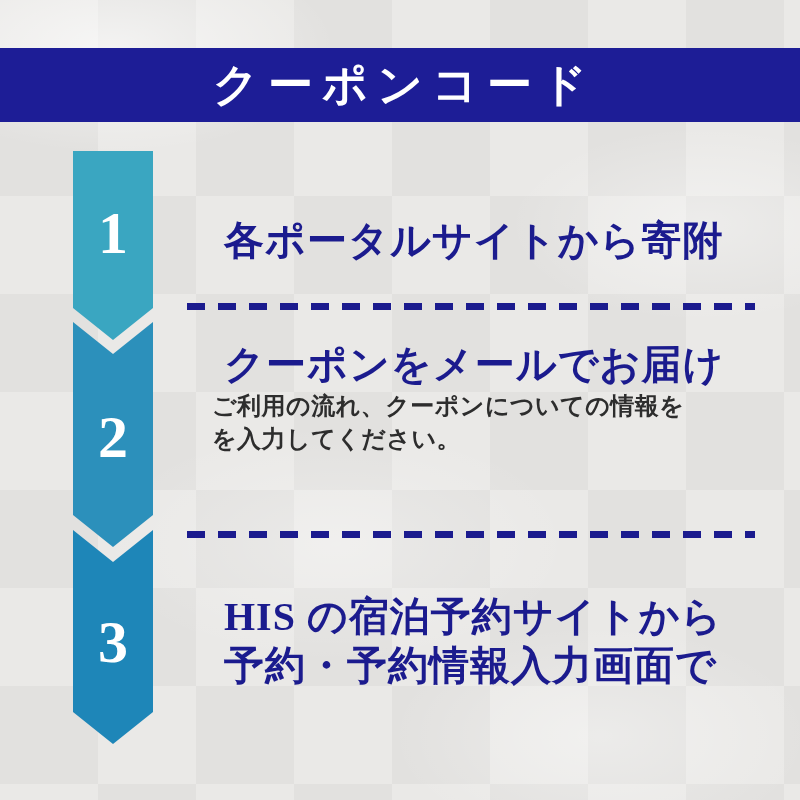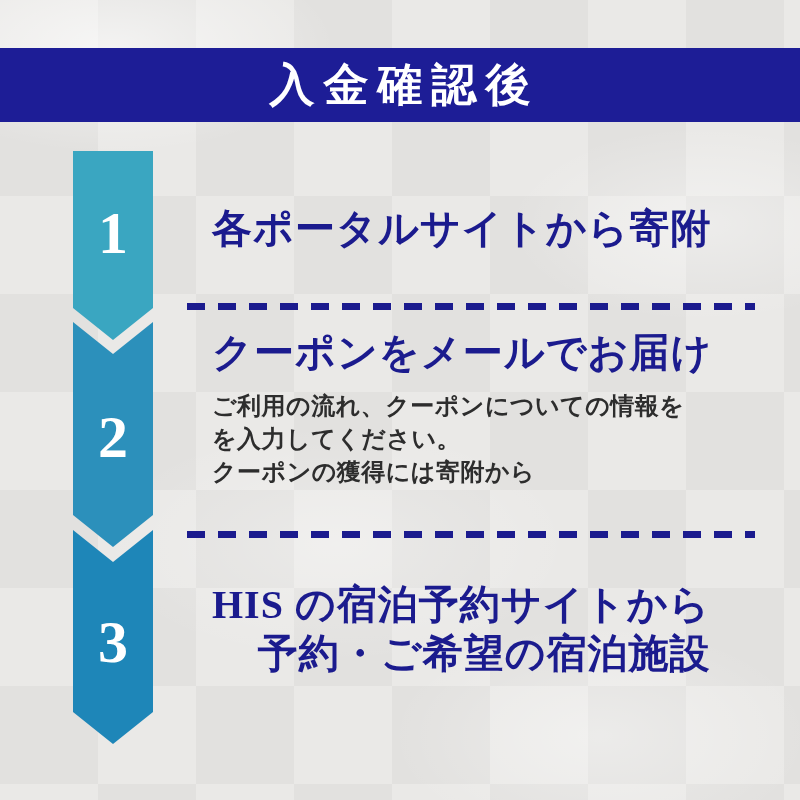--- a/index.html
+++ b/index.html
@@ -45,30 +45,30 @@
   .step-num{
     position:absolute;left:73px;width:80px;
     text-align:center;
     color:var(--number);
     font-size:60px;font-weight:700;line-height:60px;
   }
   .num-1{top:203px;}
   .num-2{top:407px;}
   .num-3{top:612px;}
   .step-title{
-    position:absolute;margin:3px;
+    position:absolute;margin:15px;
     color:var(--heading);
     font-size:40px;font-weight:700;
     line-height:49px;
     letter-spacing:1px;
     white-space:nowrap;
   }
   .t1{left:209px;top:201px;}
   .t2{left:209px;top:325px;}
-  .t3{left:209px;top:577px;text-align:right;}
+  .t3{left:209px;top:577px;}
   .dash{
     position:absolute;left:187px;width:568px;height:7px;
     background-image:repeating-linear-gradient(90deg,var(--dash) 0 18px,transparent 18px 31px);
   }
   .d1{top:303px;}
   .d2{top:531px;}
   .step-body{
     position:absolute;
     color:var(--body-text);
     font-size:24px;font-weight:600;
@@ -77,21 +77,21 @@
   }
   .b2{left:212px;top:390px;line-height:33px;}
   .b3{left:212px;top:688px;line-height:31px;}
 </style>
 </head>
 <body>
 
 <div class="canvas">
 
   <div class="banner">
-    <span class="banner-title">入金確認後</span>
+    <span class="banner-title">クーポンコード</span>
   </div>
 
   <svg class="arrow" width="800" height="800" viewBox="0 0 800 800" aria-hidden="true">
     <polygon points="73,151 153,151 153,308 113,340 73,308" fill="#3aa6c1"></polygon>
     <polygon points="73,322 113,354 153,322 153,515 113,547 73,515" fill="#2c90bb"></polygon>
     <polygon points="73,530 113,562 153,530 153,712 113,744 73,712" fill="#1e86b8"></polygon>
   </svg>
 
   <div class="step-num num-1">1</div>
   <div class="step-num num-2">2</div>
@@ -103,24 +103,23 @@
 
   <div class="dash d1"></div>
 
   <h2 class="step-title t2">
     <span>クーポンをメールでお届け</span>
   </h2>
 
   <div class="step-body b2">
     <div>ご利用の流れ、クーポンについての情報を</div>
     <div>を入力してください。</div>
-    <div>クーポンの獲得には寄附から</div>
   </div>
 
   <div class="dash d2"></div>
 
   <h2 class="step-title t3">
     <div>HIS の宿泊予約サイトから</div>
-    <div>予約・ご希望の宿泊施設</div>
+    <div>予約・予約情報入力画面で</div>
   </h2>
 
 
 </div>
 
 </body></html>

